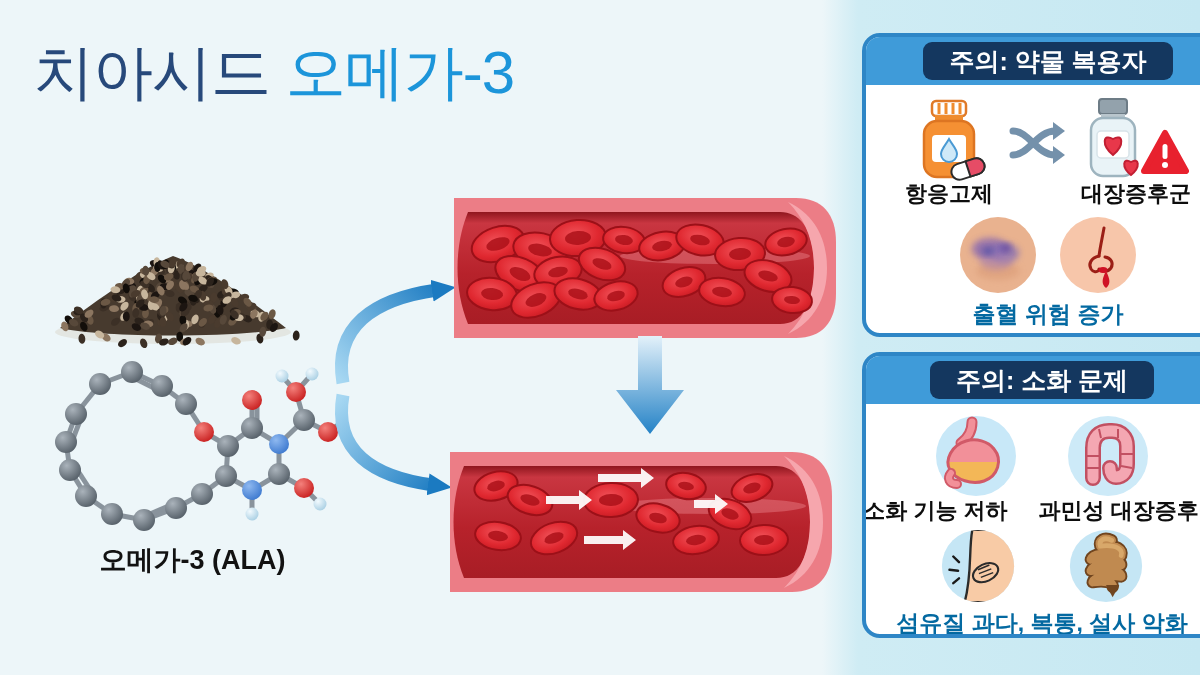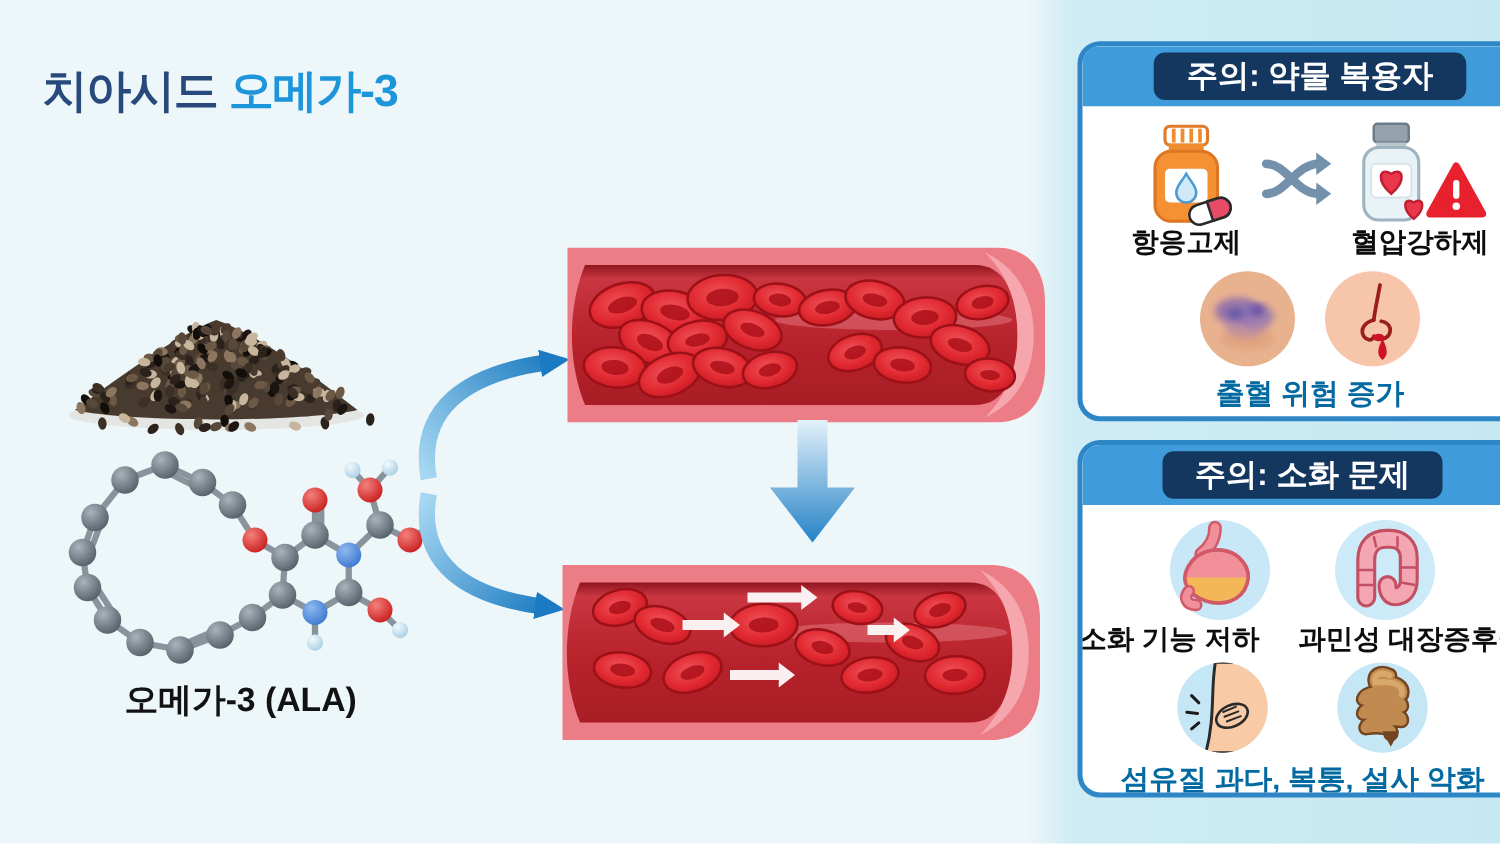--- a/index.html
+++ b/index.html
@@ -10,21 +10,21 @@
   }
   #canvas{
     position:relative;width:1200px;height:675px;
     background:linear-gradient(90deg,#edf6f9 0%,#edf6f9 68.5%,#cfecf4 71.5%,#c6e8f2 100%);
   }
   .abs{position:absolute;}
 
   
   .title{
     left:34px;top:36px;width:560px;
-    font-size:36px;line-height:74px;font-weight:700;
+    font-size:60px;line-height:74px;font-weight:400;
     color:#27497b;letter-spacing:-1px;
   }
   .title .accent{color:#1c95da;}
 
   
   .mol-caption{
     left:40px;top:538px;width:305px;text-align:center;
     font-size:27px;line-height:44px;font-weight:700;color:#121212;
   }
 
@@ -604,21 +604,21 @@
             <rect x="16" y="2" width="28" height="15" rx="3" fill="#93a2ac" stroke="#6d7c86" stroke-width="2"></rect>
             <rect x="18" y="17" width="24" height="5" fill="#b9c6cd"></rect>
             <rect x="8" y="21" width="44" height="58" rx="12" fill="#e9f3f7" stroke="#9eb4bf" stroke-width="2.5"></rect>
             <rect x="14" y="34" width="32" height="27" rx="4" fill="#ffffff" stroke="#d7e3e9" stroke-width="1.5"></rect>
             <path d="M30,58 C18,48 20,36 30,42 C40,36 42,48 30,58 Z" fill="#e8374a" stroke="#c21f33" stroke-width="2"></path>
             <path d="M48,78 C38,70 40,60 48,65 C56,60 58,70 48,78 Z" fill="#e8374a" stroke="#c21f33" stroke-width="2"></path>
             <path d="M82,36 L103,74 H61 Z" fill="#e8212e" stroke="#e8212e" stroke-width="6" stroke-linejoin="round"></path>
             <rect x="79.5" y="47" width="5" height="15" rx="2.5" fill="#ffffff"></rect>
             <circle cx="82" cy="68" r="3" fill="#ffffff"></circle>
           </svg>
-          <div class="icon-label">혈압강하제</div>
+          <div class="icon-label">대장증후군</div>
         </div>
       </div>
       <div class="med-row2">
         <svg width="80" height="80" viewBox="0 0 80 80">
           <defs>
               <filter id="blur3" x="-40%" y="-40%" width="180%" height="180%">
                 <feGaussianBlur stdDeviation="3"></feGaussianBlur>
               </filter>
             </defs>
           <circle cx="40" cy="40" r="38" fill="#e9b28f"></circle>

